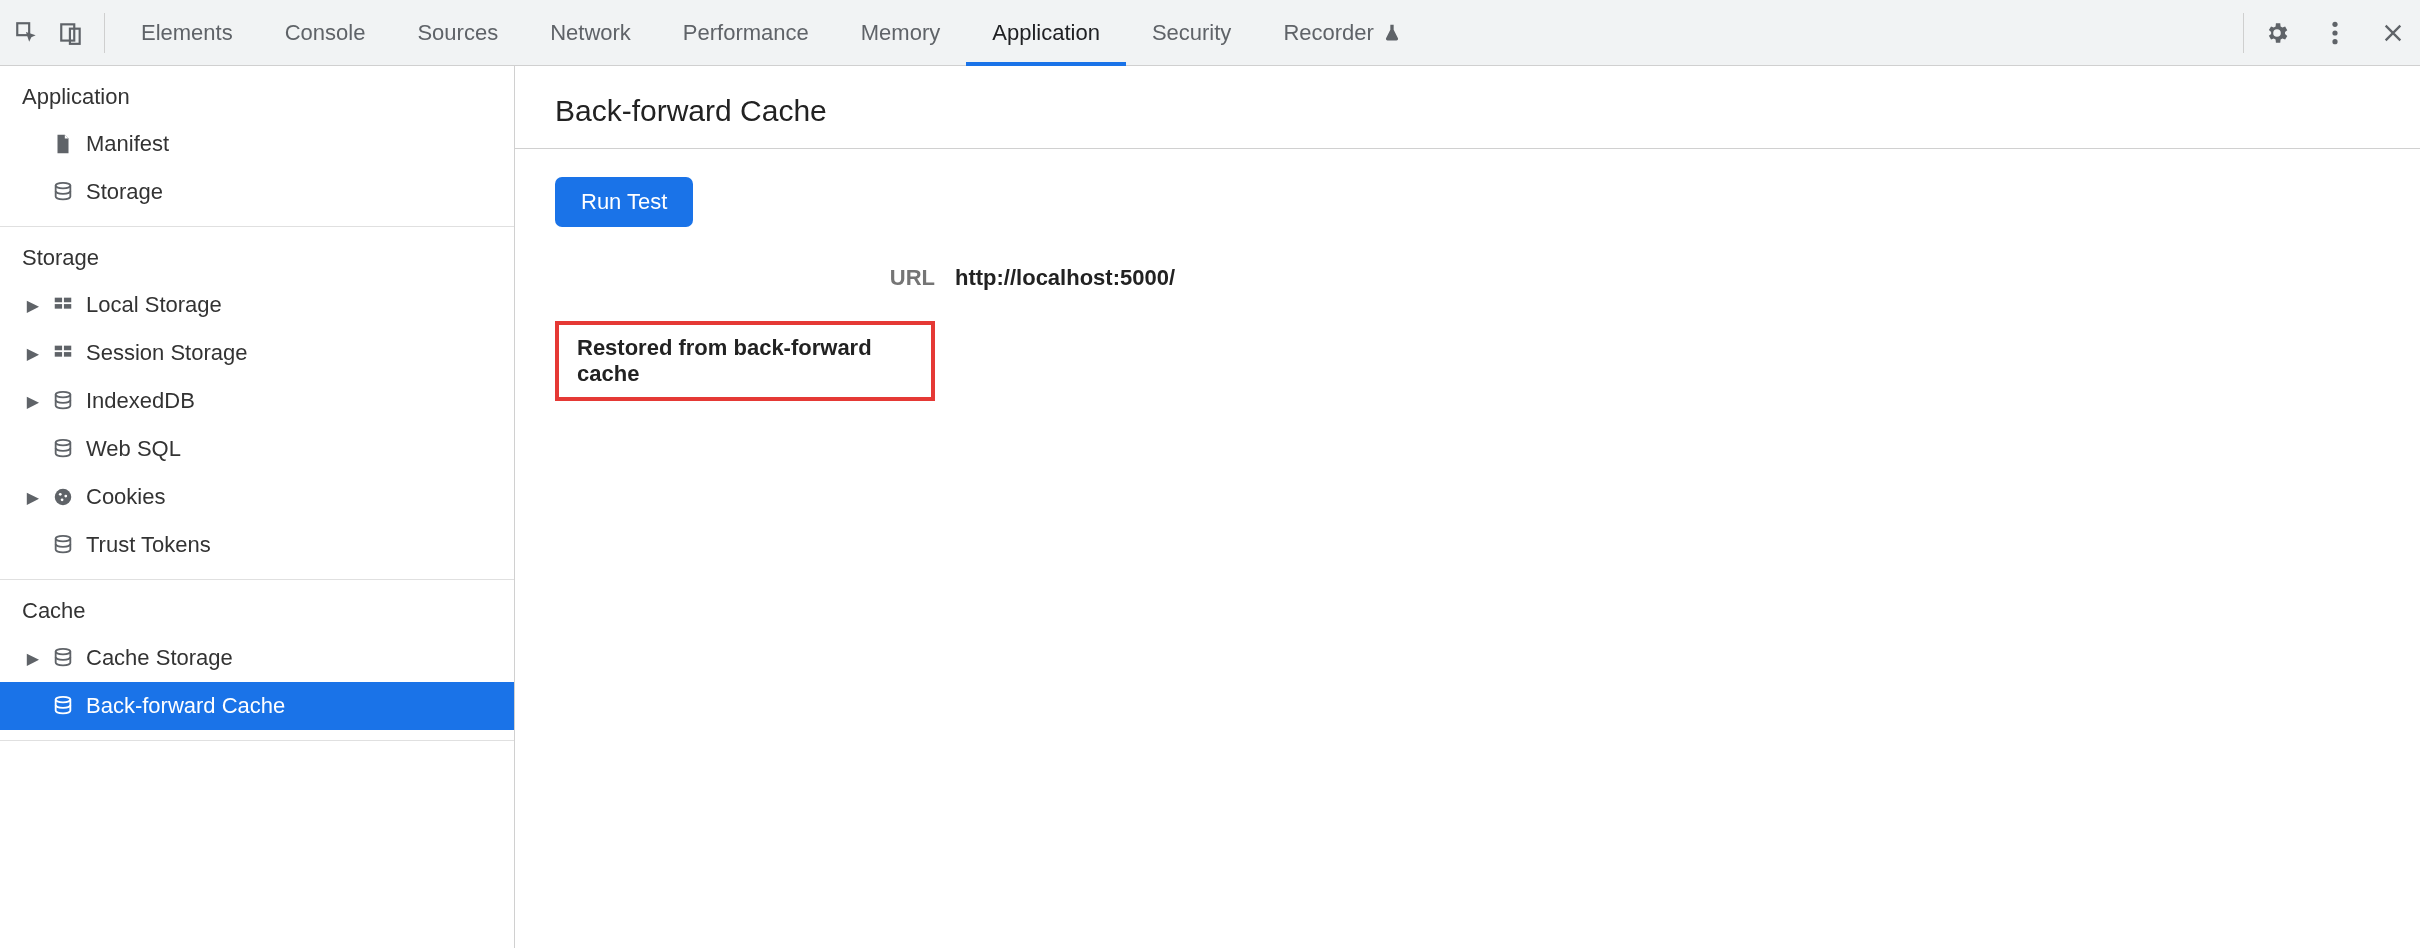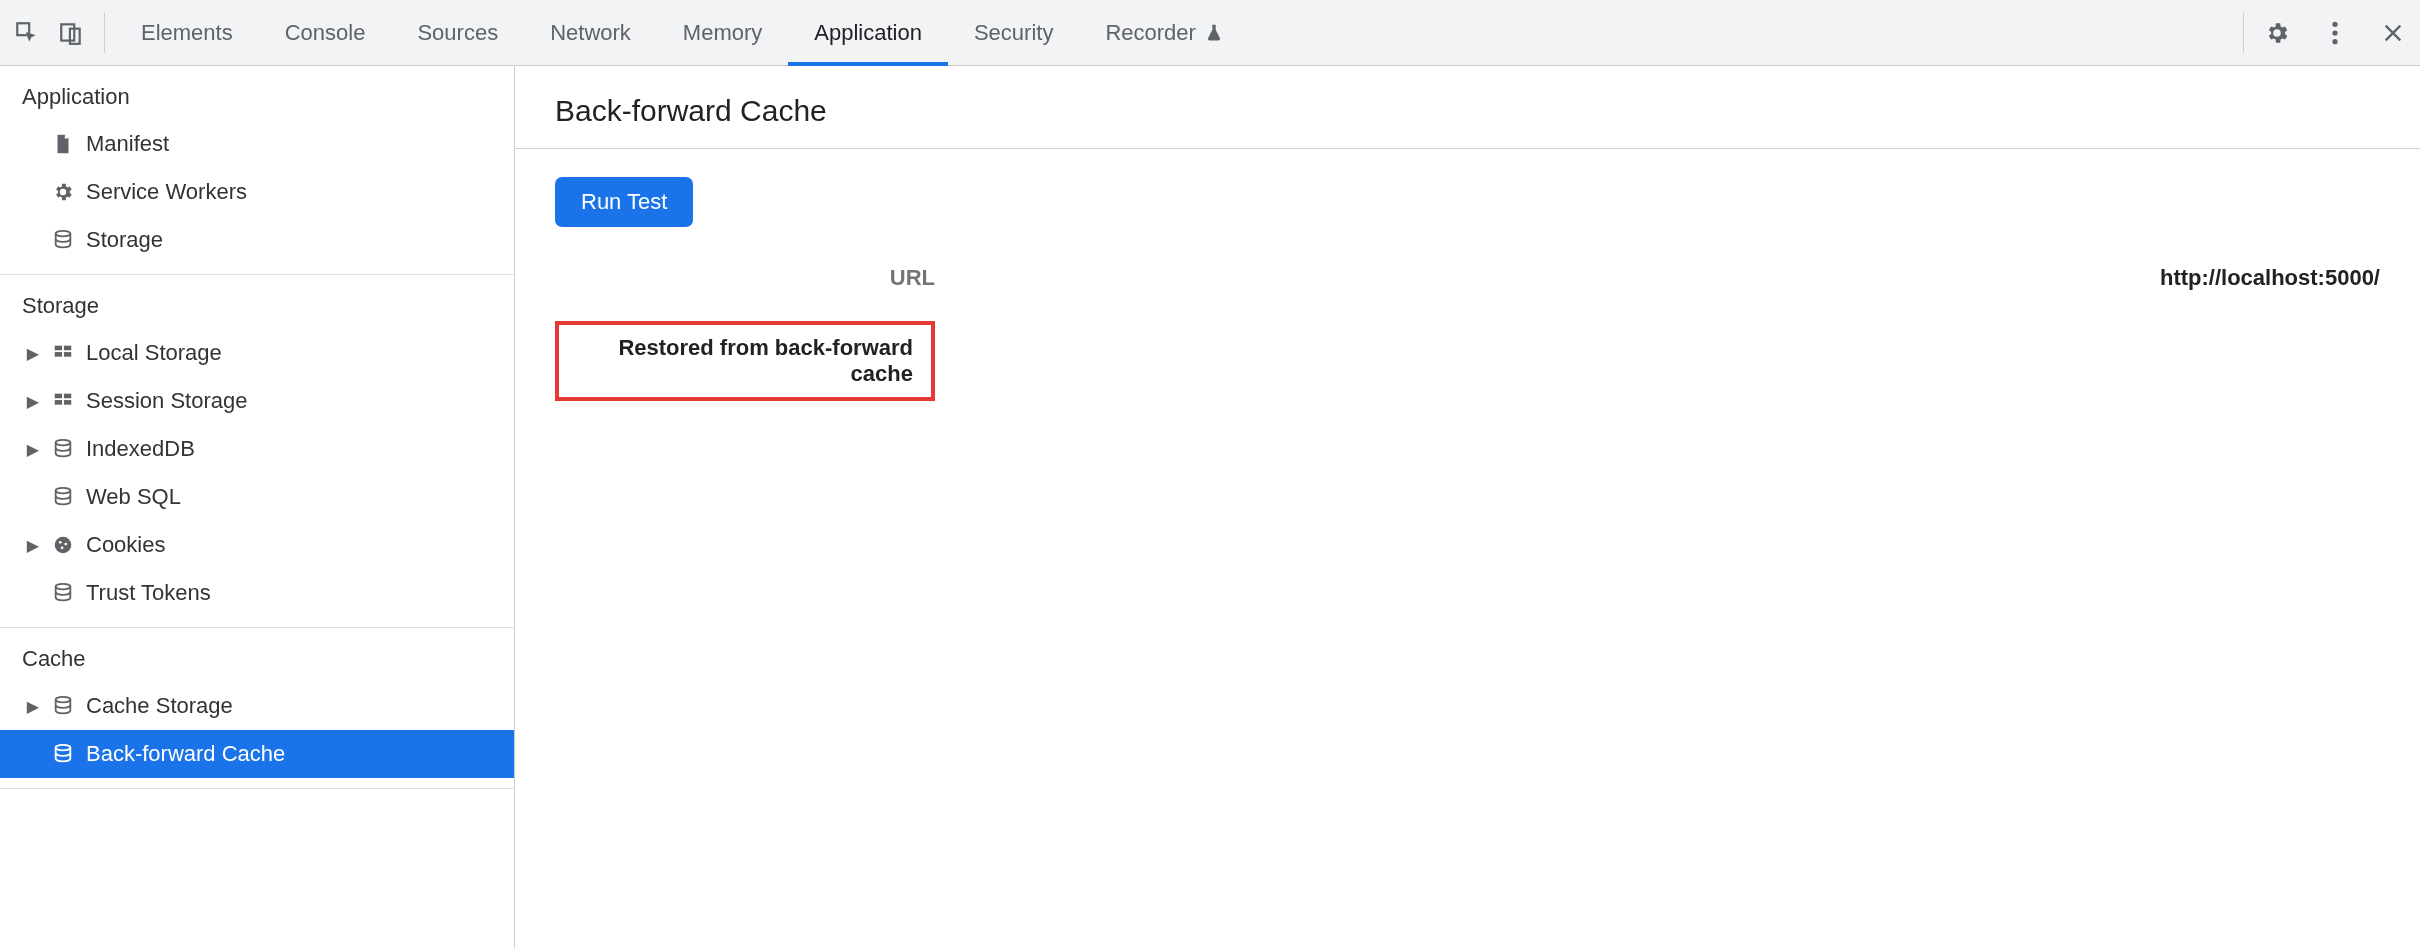--- a/index.html
+++ b/index.html
@@ -151,21 +151,21 @@
     display: grid;
     grid-template-columns: 380px auto;
     row-gap: 30px;
     column-gap: 20px;
     margin-top: 38px;
     font-size: 22px;
     align-items: center;
     font-weight: bold;
   }
   .kv .k { text-align: right; color: #757575; }
-  .kv .v { color: #222; text-align: right; }
+  .kv .v { color: #222; }
   .highlight-box {
     border: 4px solid #e53935;
     padding: 10px 18px;
     display: inline-block;
   }
   svg { display: block; }
 </style>
 </head>
 <body>
 
@@ -189,20 +189,23 @@
         <span>Elements</span>
       </div>
     <div class="tab">
         <span>Console</span>
       </div>
     <div class="tab">
         <span>Sources</span>
       </div>
     <div class="tab">
         <span>Network</span>
+      </div>
+    <div class="tab">
+        <span>Performance</span>
       </div>
     <div class="tab">
         <span>Memory</span>
       </div>
     <div class="tab active">
         <span>Application</span>
       </div>
     <div class="tab">
         <span>Security</span>
       </div>
@@ -244,29 +247,20 @@
       <div class="sidebar-heading">Application</div>
       <div class="sidebar-item">
         <span class="spacer"></span>
         <span class="tree-icon">
             <svg width="22" height="22" viewBox="0 0 24 24" fill="currentColor">
               <path d="M6 2h8l4 4v16H6z"></path>
               <path d="M14 2v4h4" fill="#fff"></path>
             </svg>
           </span>
         <span>Manifest</span>
-      </div>
-      <div class="sidebar-item">
-        <span class="spacer"></span>
-        <span class="tree-icon">
-            <svg width="22" height="22" viewBox="0 0 24 24" fill="currentColor">
-              <path d="M19.4 13a7.5 7.5 0 0 0 0-2l2.1-1.6-2-3.4-2.5 1a7.5 7.5 0 0 0-1.7-1L15 3h-4l-.3 2.9a7.5 7.5 0 0 0-1.7 1l-2.5-1-2 3.4L6.6 11a7.5 7.5 0 0 0 0 2l-2.1 1.6 2 3.4 2.5-1a7.5 7.5 0 0 0 1.7 1L11 21h4l.3-2.9a7.5 7.5 0 0 0 1.7-1l2.5 1 2-3.4Zm-7.4 2.5A3.5 3.5 0 1 1 15.5 12 3.5 3.5 0 0 1 12 15.5Z"></path>
-            </svg>
-          </span>
-        <span>Service Workers</span>
       </div>
       <div class="sidebar-item">
         <span class="spacer"></span>
         <span class="tree-icon">
             <svg width="22" height="22" viewBox="0 0 24 24" fill="none" stroke="currentColor" stroke-width="2">
               <ellipse cx="12" cy="5" rx="8" ry="3"></ellipse>
               <path d="M4 5v6c0 1.7 3.6 3 8 3s8-1.3 8-3V5"></path>
               <path d="M4 11v6c0 1.7 3.6 3 8 3s8-1.3 8-3v-6"></path>
             </svg>
           </span>

